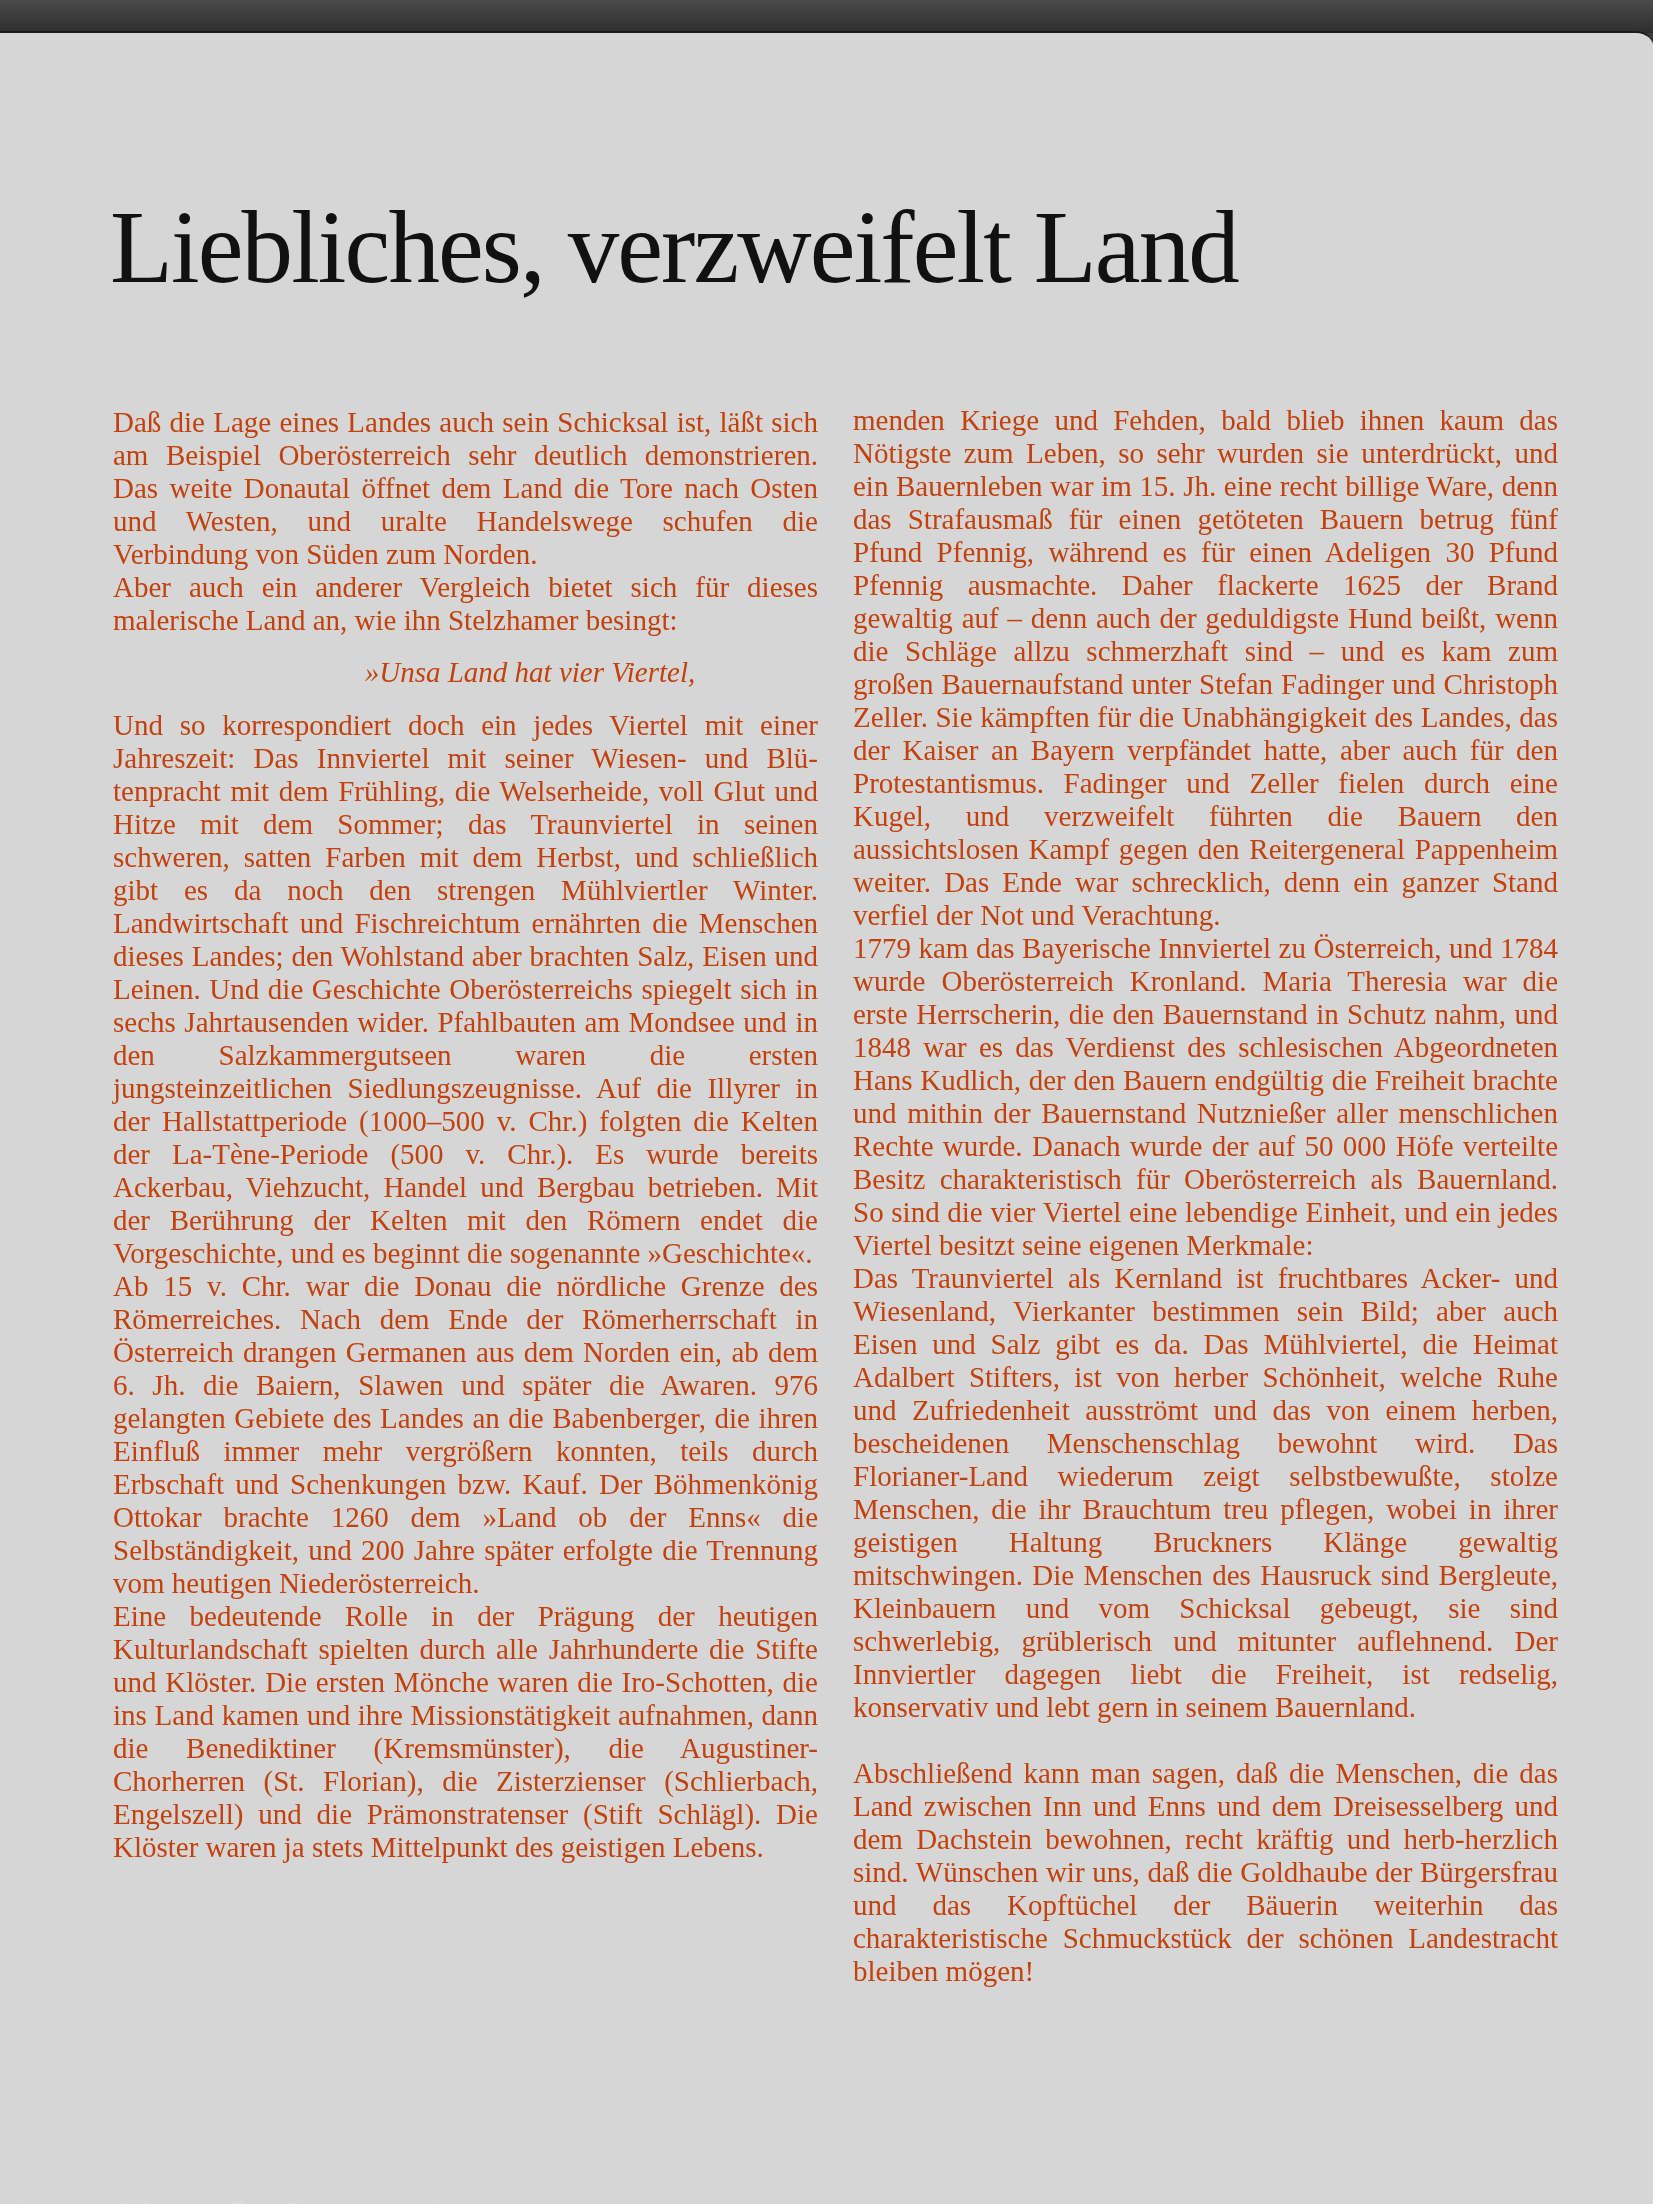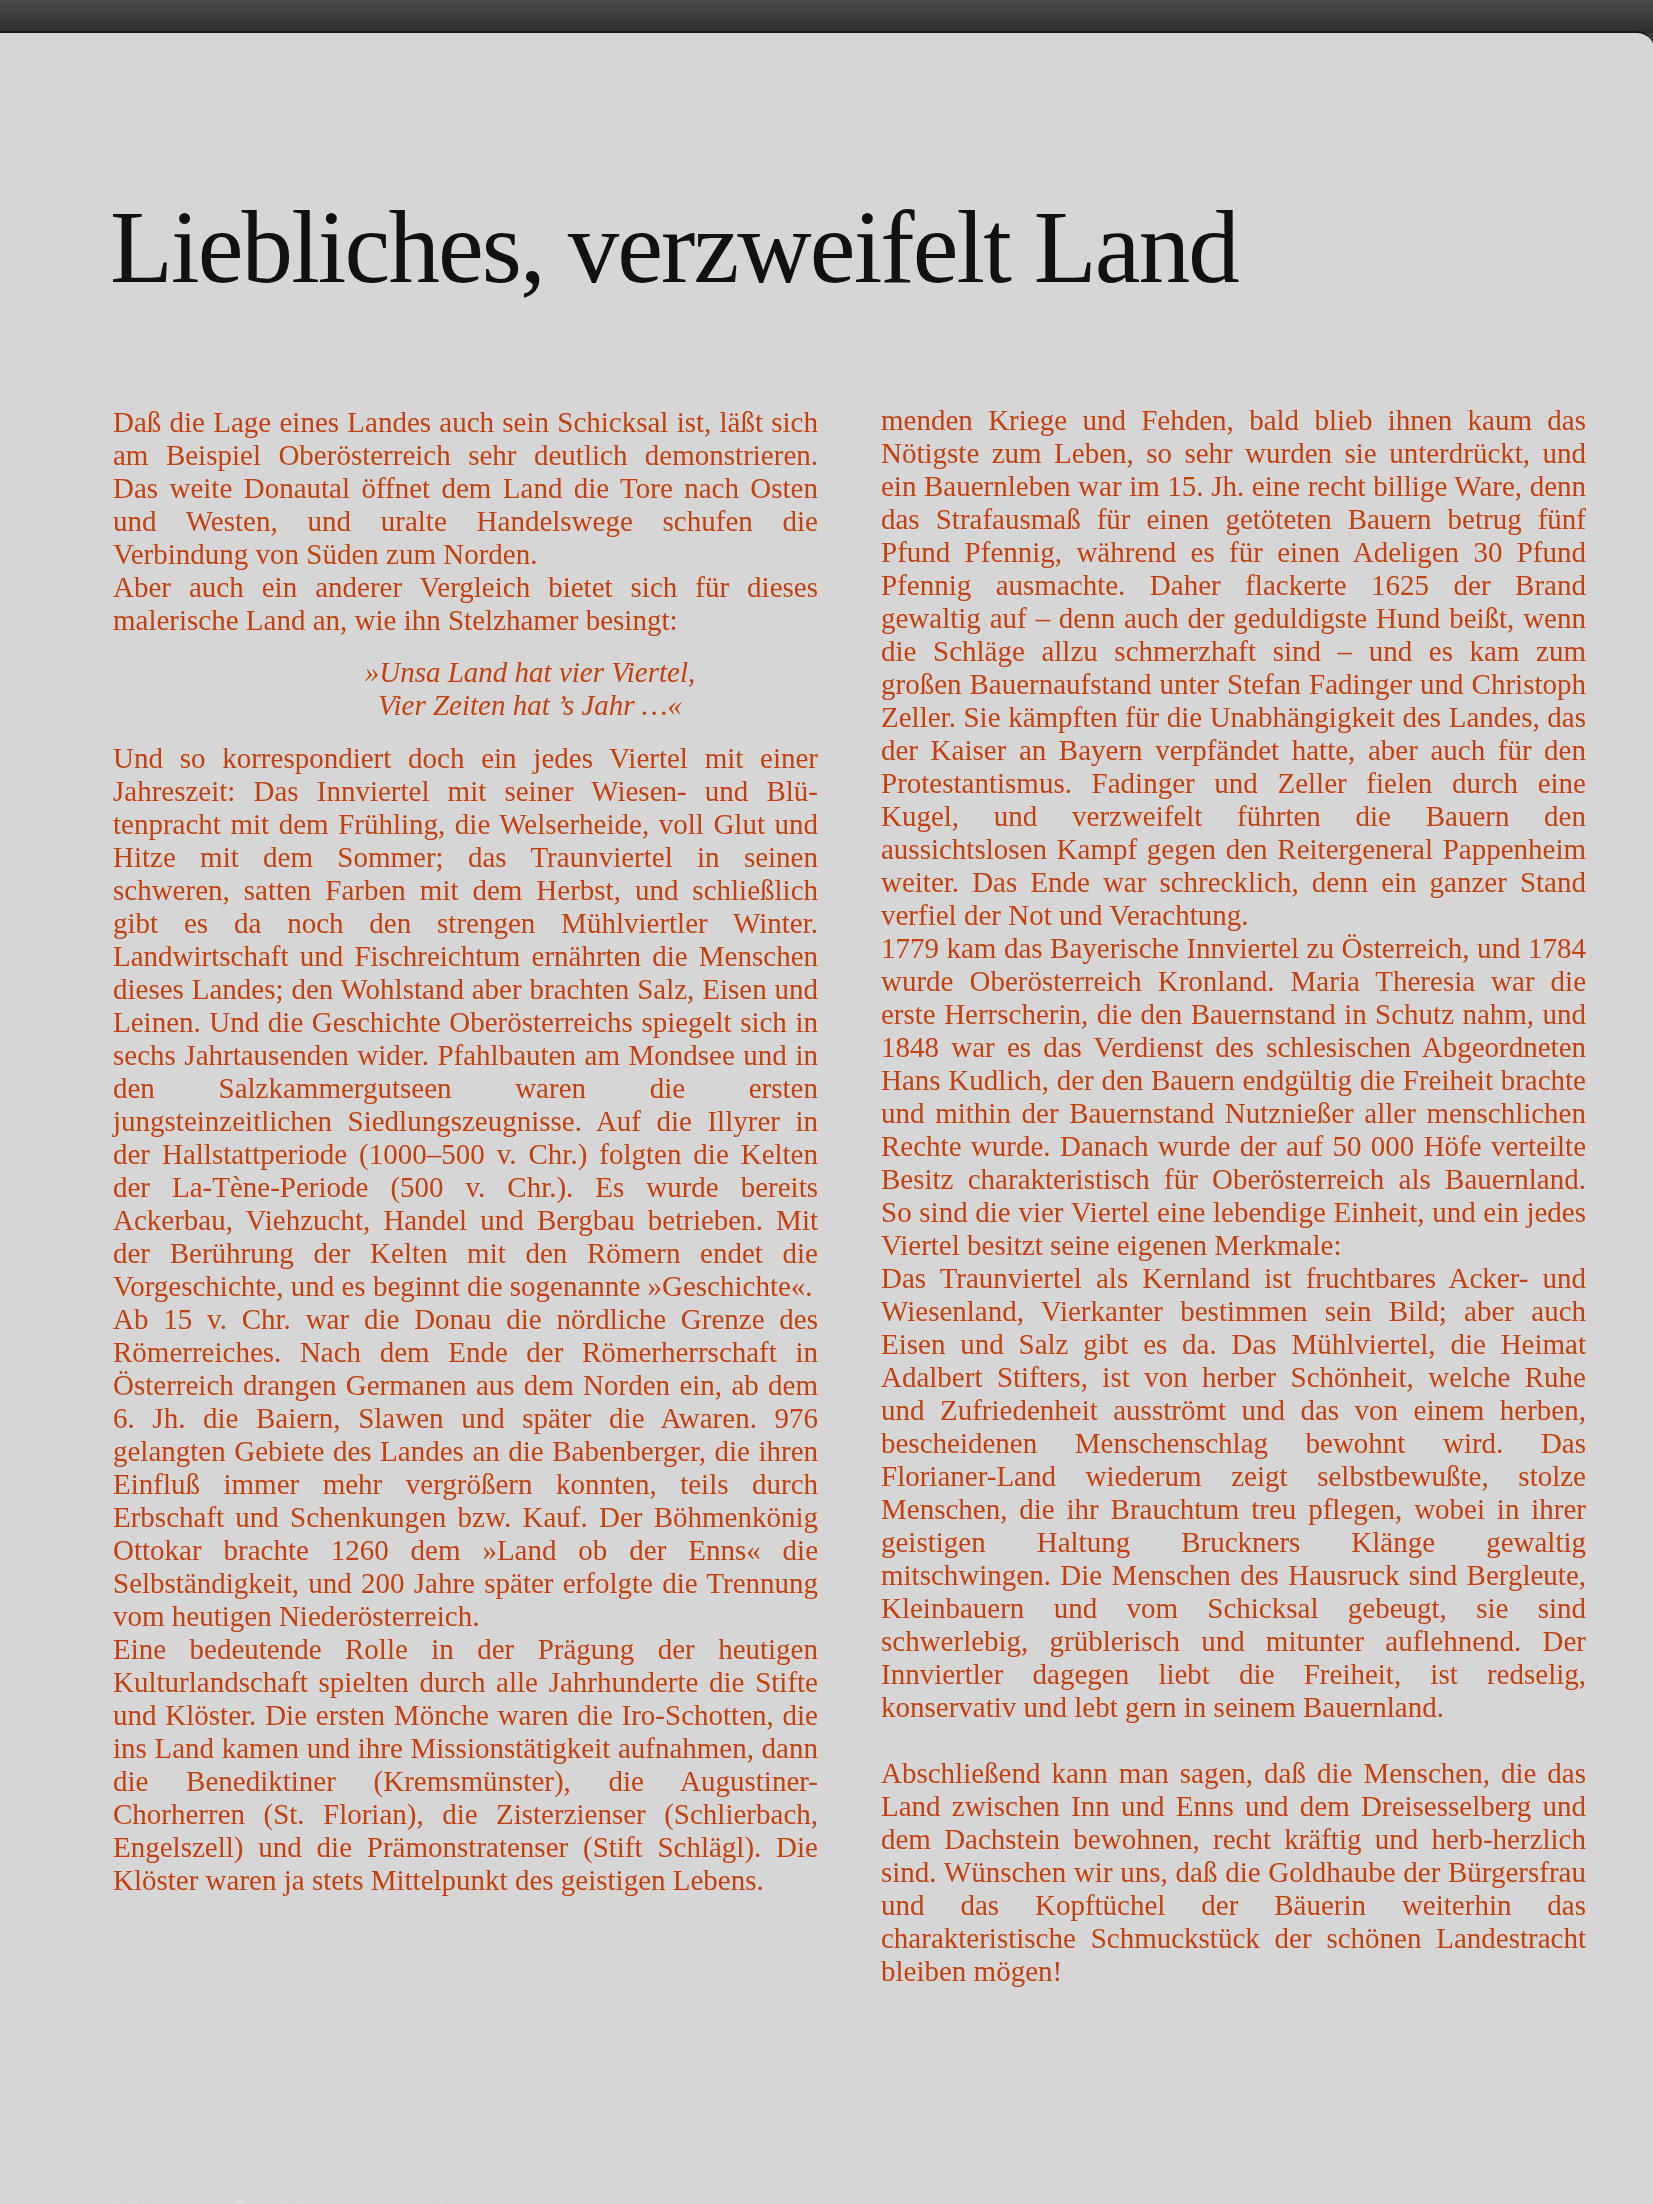--- a/index.html
+++ b/index.html
@@ -47,21 +47,21 @@
       position: absolute;
       top: 373px;
       width: 705px;
       font-size: 29px;
       line-height: 33px;
       color: #c2410c;
       text-align: justify;
       hyphens: manual;
     }
     .col-left { left: 113px; }
-    .col-right { left: 853px; top: 371px; margin-left: 28px; }
+    .col-right { left: 853px; top: 371px; }
     .column p {
       margin: 0;
     }
     .column p.gap-before {
       margin-top: 33px;
     }
     .verse {
       margin: 19.4px 0 19.4px 129px;
       font-style: italic;
       text-align: center;
@@ -86,21 +86,20 @@
 <div class="top-band"></div>
 
 <div class="page">
   <h1 class="title">Liebliches, verzweifelt Land</h1>
 
   <div class="column col-left">
     <p>Daß die Lage eines Landes auch sein Schicksal ist, läßt sich am Beispiel Oberösterreich sehr deutlich demon­strieren. Das weite Donautal öffnet dem Land die Tore nach Osten und Westen, und uralte Handelswege schu­fen die Verbindung von Süden zum Norden.</p>
     <p>Aber auch ein anderer Vergleich bietet sich für dieses malerische Land an, wie ihn Stelzhamer besingt:</p>
     <div class="verse">
       <span>»Unsa Land hat vier Viertel,</span>
-      <span>Vier Zeiten hat ’s Jahr …«</span>
     </div>
     <p>Und so korrespondiert doch ein jedes Viertel mit einer Jahreszeit: Das Innviertel mit seiner Wiesen- und Blü­tenpracht mit dem Frühling, die Welserheide, voll Glut und Hitze mit dem Sommer; das Traunviertel in seinen schweren, satten Farben mit dem Herbst, und schließ­lich gibt es da noch den strengen Mühlviertler Winter. Landwirtschaft und Fischreichtum ernährten die Men­schen dieses Landes; den Wohlstand aber brachten Salz, Eisen und Leinen. Und die Geschichte Ober­österreichs spiegelt sich in sechs Jahrtausenden wider. Pfahlbauten am Mondsee und in den Salzkammergut­seen waren die ersten jungsteinzeitlichen Siedlungs­zeugnisse. Auf die Illyrer in der Hallstattperiode (1000–500 v. Chr.) folgten die Kelten der La-Tène-Periode (500 v. Chr.). Es wurde bereits Ackerbau, Viehzucht, Handel und Bergbau betrieben. Mit der Berührung der Kelten mit den Römern endet die Vorgeschichte, und es beginnt die sogenannte »Geschichte«.</p>
     <p>Ab 15 v. Chr. war die Donau die nördliche Grenze des Römerreiches. Nach dem Ende der Römerherrschaft in Österreich drangen Germanen aus dem Norden ein, ab dem 6. Jh. die Baiern, Slawen und später die Awa­ren. 976 gelangten Gebiete des Landes an die Baben­berger, die ihren Einfluß immer mehr vergrößern konnten, teils durch Erbschaft und Schenkungen bzw. Kauf. Der Böhmenkönig Ottokar brachte 1260 dem »Land ob der Enns« die Selbständigkeit, und 200 Jahre später erfolgte die Trennung vom heutigen Nieder­österreich.</p>
     <p>Eine bedeutende Rolle in der Prägung der heutigen Kulturlandschaft spielten durch alle Jahrhunderte die Stifte und Klöster. Die ersten Mönche waren die Iro-Schotten, die ins Land kamen und ihre Missionstätig­keit aufnahmen, dann die Benediktiner (Kremsmün­ster), die Augustiner-Chorherren (St. Florian), die Zisterzienser (Schlierbach, Engelszell) und die Prä­monstratenser (Stift Schlägl). Die Klöster waren ja stets Mittelpunkt des geistigen Lebens.</p>
   </div>
 
   <div class="column col-right">
     <p>menden Kriege und Fehden, bald blieb ihnen kaum das Nötigste zum Leben, so sehr wurden sie unter­drückt, und ein Bauernleben war im 15. Jh. eine recht billige Ware, denn das Strafausmaß für einen getöteten Bauern betrug fünf Pfund Pfennig, während es für einen Adeligen 30 Pfund Pfennig ausmachte. Daher flackerte 1625 der Brand gewaltig auf – denn auch der geduldigste Hund beißt, wenn die Schläge allzu schmerzhaft sind – und es kam zum großen Bauernauf­stand unter Stefan Fadinger und Christoph Zeller. Sie kämpften für die Unabhängigkeit des Landes, das der Kaiser an Bayern verpfändet hatte, aber auch für den Protestantismus. Fadinger und Zeller fielen durch eine Kugel, und verzweifelt führten die Bauern den aussichtslosen Kampf gegen den Reitergeneral Pap­penheim weiter. Das Ende war schrecklich, denn ein ganzer Stand verfiel der Not und Verachtung.</p>
     <p>1779 kam das Bayerische Innviertel zu Österreich, und 1784 wurde Oberösterreich Kronland. Maria Theresia war die erste Herrscherin, die den Bauernstand in Schutz nahm, und 1848 war es das Verdienst des schle­sischen Abgeordneten Hans Kudlich, der den Bauern endgültig die Freiheit brachte und mithin der Bauern­stand Nutznießer aller menschlichen Rechte wurde. Danach wurde der auf 50 000 Höfe verteilte Besitz cha­rakteristisch für Oberösterreich als Bauernland. So sind die vier Viertel eine lebendige Einheit, und ein jedes Viertel besitzt seine eigenen Merkmale:</p>
     <p>Das Traunviertel als Kernland ist fruchtbares Acker- und Wiesenland, Vierkanter bestimmen sein Bild; aber auch Eisen und Salz gibt es da. Das Mühlviertel, die Heimat Adalbert Stifters, ist von herber Schönheit, welche Ruhe und Zufriedenheit ausströmt und das von einem herben, bescheidenen Menschenschlag be­wohnt wird. Das Florianer-Land wiederum zeigt selbstbewußte, stolze Menschen, die ihr Brauchtum treu pflegen, wobei in ihrer geistigen Haltung Bruck­ners Klänge gewaltig mitschwingen. Die Menschen des Hausruck sind Bergleute, Kleinbauern und vom Schicksal gebeugt, sie sind schwerlebig, grüblerisch und mitunter auflehnend. Der Innviertler dagegen liebt die Freiheit, ist redselig, konservativ und lebt gern in seinem Bauernland.</p>

